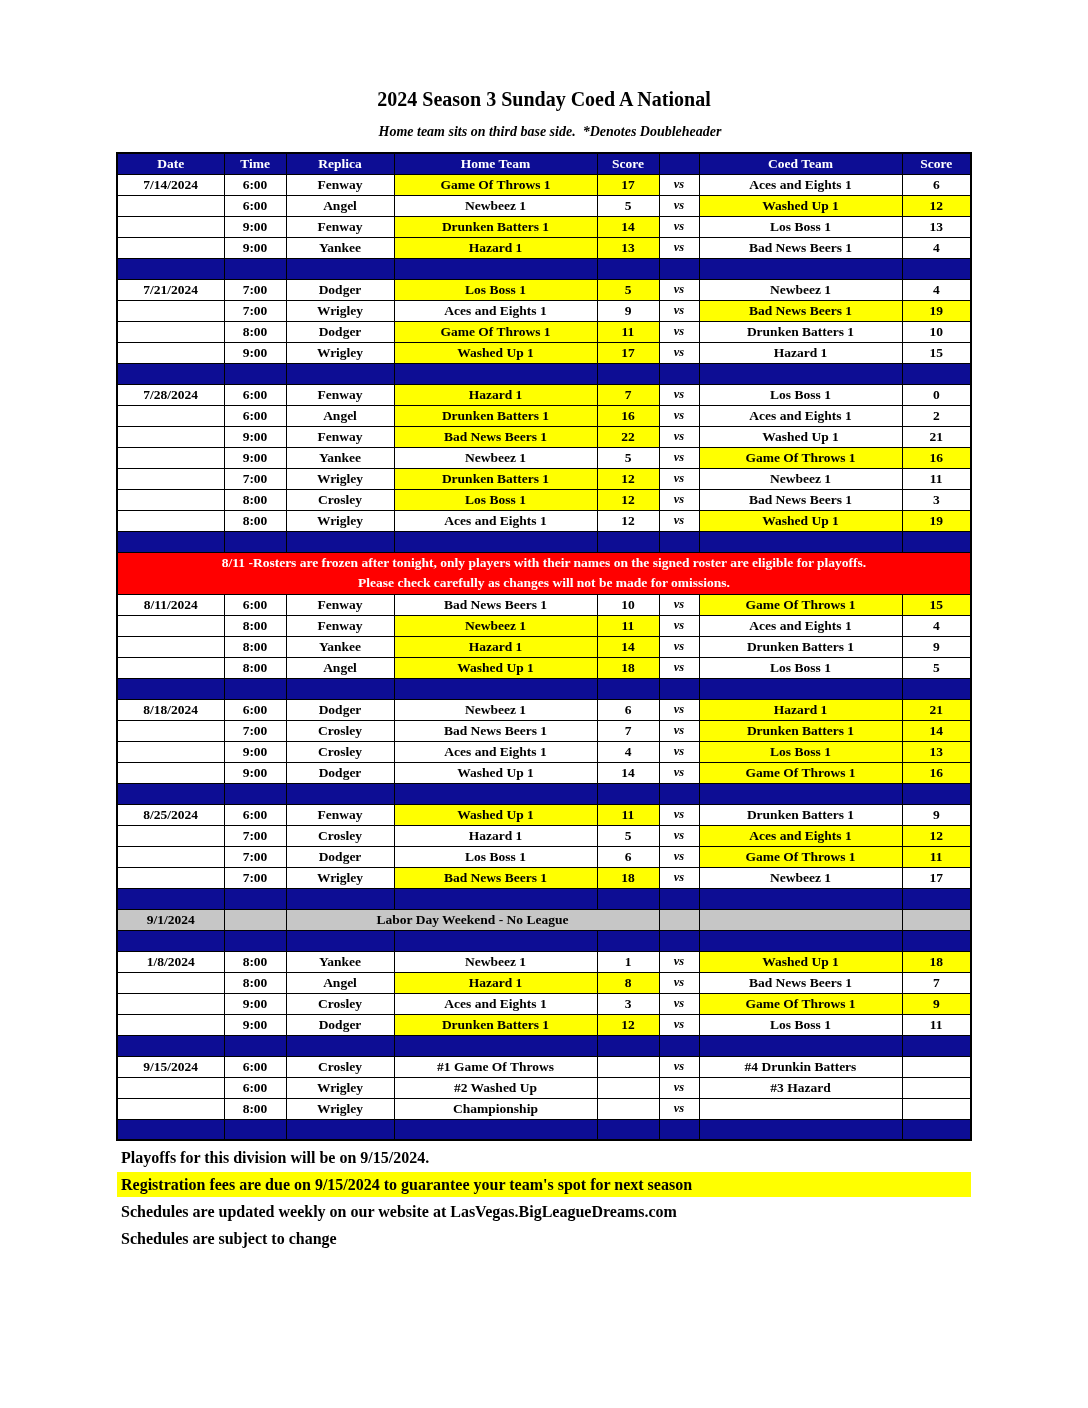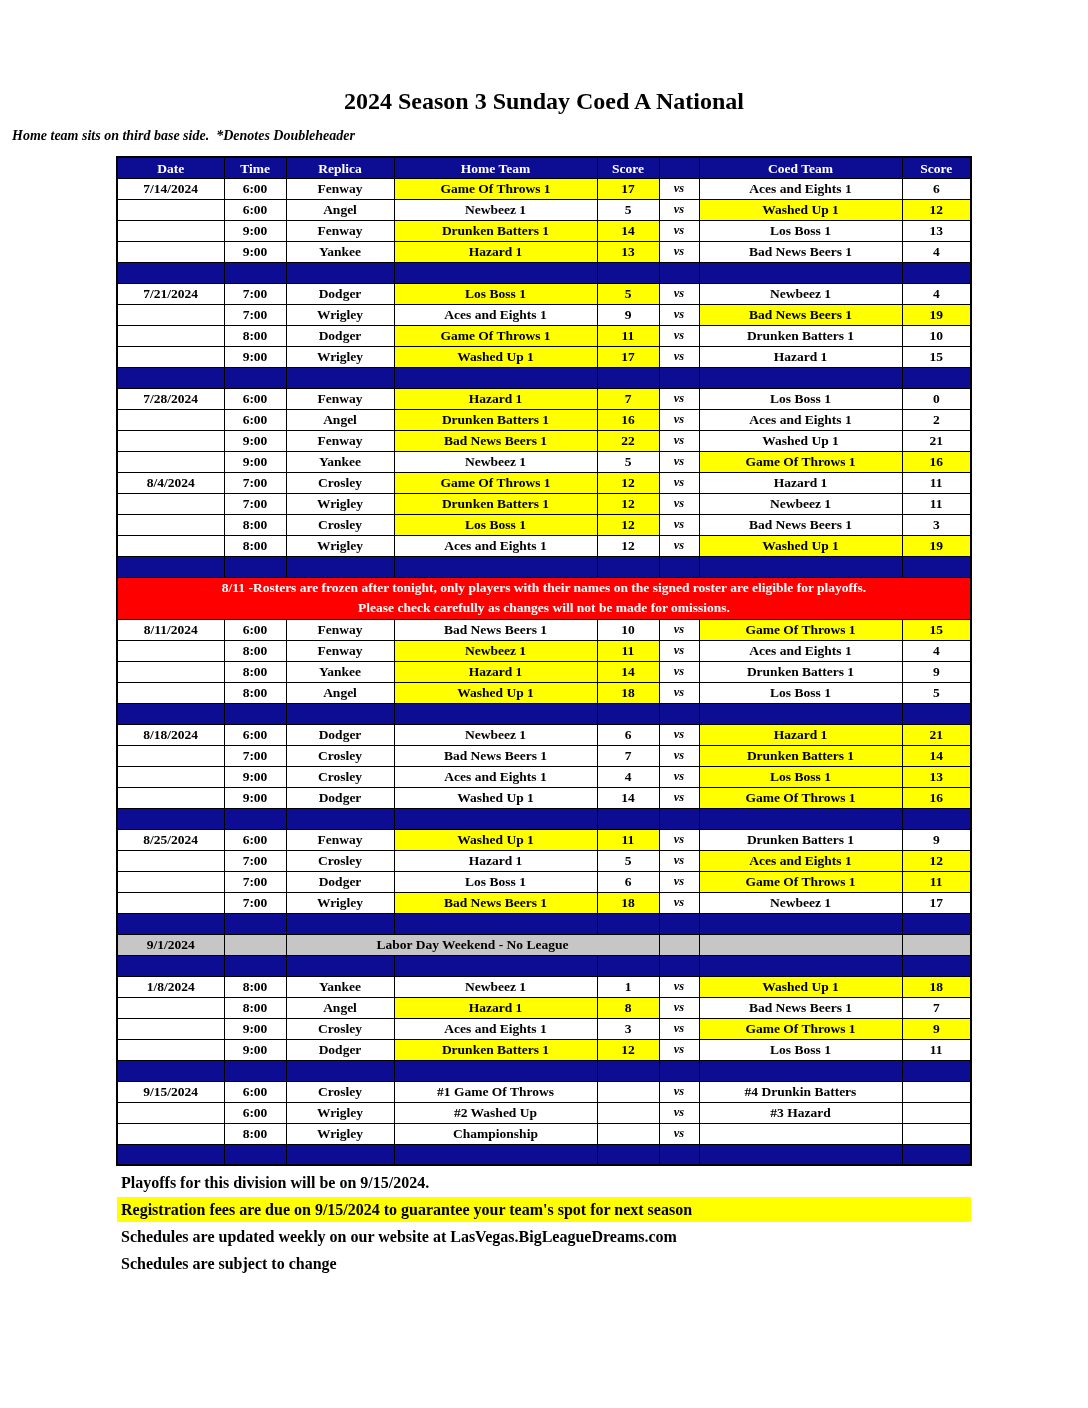--- a/index.html
+++ b/index.html
@@ -11,25 +11,25 @@
     width:1088px;height:1408px;background:#ffffff;
     font-family:"Liberation Serif", serif;
     color:#000;
   }
   .page{padding-top:88px;}
   .title{
     text-align:center;font-weight:bold;font-size:27px;line-height:1.1;
     margin:0 0 8px 0;
   }
   .subtitle{
-    text-align:center;font-weight:bold;font-size:24px;line-height:1.1;
+    text-align:center;font-weight:bold;font-size:20px;line-height:1.1;
     margin:0 0 14px 0;
   }
   .top-note{
-    font-weight:bold;font-style:italic;font-size:14px;
+    text-align:center;font-weight:bold;font-style:italic;font-size:14px;
     margin:0 0 12px 12px;white-space:pre-wrap;
   }
   table.schedule{
     width:854px;margin:0 auto;border-collapse:collapse;table-layout:fixed;
     border:2px solid #000;
   }
   .schedule th,.schedule td{
     border:1.5px solid #000;
     font-weight:bold;font-size:13.5px;line-height:19px;height:21px;
     padding:0 2px;text-align:center;vertical-align:middle;
@@ -221,30 +221,20 @@
           <td></td>
           <td>9:00</td>
           <td>Yankee</td>
           <td>Newbeez 1</td>
           <td>5</td>
           <td class="vs-cell">vs</td>
           <td class="win">Game Of Throws 1</td>
           <td class="win">16</td>
         </tr>
         <tr>
-          <td>8/4/2024</td>
-          <td>7:00</td>
-          <td>Crosley</td>
-          <td class="win">Game Of Throws 1</td>
-          <td class="win">12</td>
-          <td class="vs-cell">vs</td>
-          <td>Hazard 1</td>
-          <td>11</td>
-        </tr>
-        <tr>
           <td></td>
           <td>7:00</td>
           <td>Wrigley</td>
           <td class="win">Drunken Batters 1</td>
           <td class="win">12</td>
           <td class="vs-cell">vs</td>
           <td>Newbeez 1</td>
           <td>11</td>
         </tr>
         <tr>

